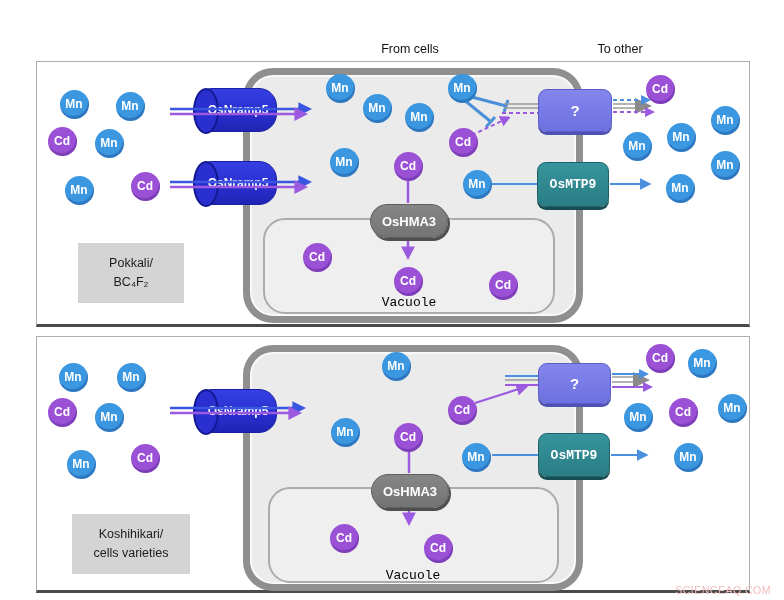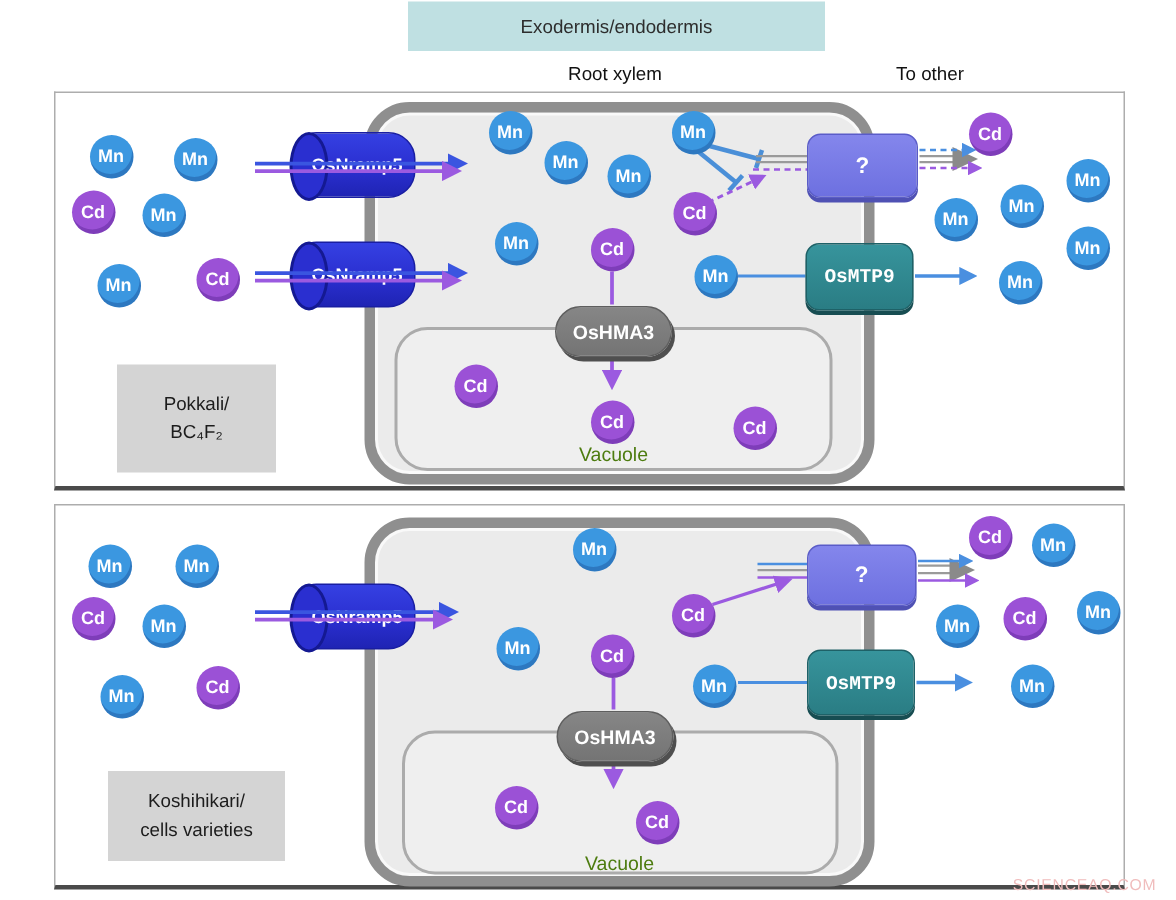--- a/index.html
+++ b/index.html
@@ -20,21 +20,21 @@
 
   
   .cell{position:absolute;background:#ebebeb;border:7px solid #8f8f8f;border-radius:30px;
         box-shadow:inset 0 0 0 2px #f9f9f9;box-sizing:border-box;z-index:2;}
   .cell.c1{left:243px;top:68px;width:340px;height:255px;}
   .cell.c2{left:243px;top:345px;width:340px;height:246px;}
   .vacuole{position:absolute;background:#efefef;border:2px solid #ababab;border-radius:22px;
            box-sizing:border-box;z-index:2;}
   .vacuole.v1{left:263px;top:218px;width:292px;height:96px;}
   .vacuole.v2{left:268px;top:487px;width:291px;height:96px;}
-  .vac-label{position:absolute;transform:translateX(-50%);font-size:13px;color:#4d7c0f;z-index:7;}
+  .vac-label{position:absolute;transform:translateX(-50%);font-size:13px;color:#000000;z-index:7;font-family:Liberation Mono, monospace;}
 
   
   .cyl{position:absolute;width:78px;height:44px;z-index:3;
        background:linear-gradient(180deg,#3540e2 0%,var(--nramp5,#2a2fd0) 55%,#1f24b4 100%);
        border:1px solid #191ea2;border-radius:12px 18px 18px 12px;box-sizing:border-box;
        display:flex;align-items:center;justify-content:center;}
   .cyl::before{content:"";position:absolute;left:-7px;top:-1px;width:22px;height:42px;
        background:var(--nramp5,#2a2fd0);border:2px solid #141992;border-radius:50%;}
   .cyl span{position:relative;z-index:1;color:#fff;font-size:12px;font-weight:bold;}
 
@@ -49,43 +49,42 @@
   .m1{left:537px;top:162px;width:72px;height:45px;}
   .m2{left:538px;top:433px;width:72px;height:44px;}
   .hma3{background:linear-gradient(180deg,#868686,var(--hma3,#747474));border:1px solid #5e5e5e;
         box-shadow:2px 3px 0 #4f4f4f;border-radius:17px;font-size:13px;}
   .h1{left:370px;top:204px;width:78px;height:34px;}
   .h2{left:371px;top:474px;width:78px;height:34px;}
 
   
   .variety{position:absolute;background:#d4d4d4;z-index:5;display:flex;flex-direction:column;
            align-items:center;justify-content:center;font-size:12.5px;color:#1c1c1c;line-height:1.55;}
-  .var1{left:78px;top:243px;width:106px;height:72px;}
+  .var1{left:78px;top:243px;width:106px;height:60px;}
   .var2{left:72px;top:514px;width:118px;height:60px;}
 
   
   .ion{position:absolute;width:29px;height:29px;border-radius:50%;z-index:6;
        display:flex;align-items:center;justify-content:center;
        color:#fff;font-size:12px;font-weight:bold;}
   .ion.mn{background:var(--mn,#3b97e0);box-shadow:inset -1px -3px 0 rgba(10,40,110,.28);}
   .ion.cd{background:var(--cd,#9b51d6);box-shadow:inset -1px -3px 0 rgba(50,10,110,.28);}
 
   .arrows{position:absolute;left:0;top:0;z-index:4;}
 
   .watermark{position:absolute;right:13px;top:584px;font-size:10.5px;letter-spacing:.5px;
              color:#f0bcbc;z-index:8;}
 </style>
 </head>
 <body>
 
 <div class="canvas" style="--mn: #3b97e0; --cd: #9b51d6; --nramp5: #2a2fd0; --mtp9: #2a7d84; --hma3: #747474; --unknown: #6d70e0; --band: #bfe0e2; --arrow_blue: #4a8fe0; --arrow_royal: #3a55e0; --arrow_purple: #9b5ae0; --arrow_gray: #8a8a8a;">
 
-  <div class="band">Exodermis/endodermis</div>
   <div class="col-label" style="left:193px;margin-top:44px;">From soil</div>
-  <div class="col-label" style="left:410px;">Root xylem</div>
+  <div class="col-label" style="left:410px;">From cells</div>
   <div class="col-label" style="left:620px;">To other</div>
 
   <div class="panel p1"></div>
   <div class="panel p2"></div>
 
   <div class="cell c1"></div>
   <div class="cell c2"></div>
   <div class="vacuole v1"></div>
   <div class="vacuole v2"></div>
   <div class="vac-label" style="left:409px;top:295px;">Vacuole</div>

